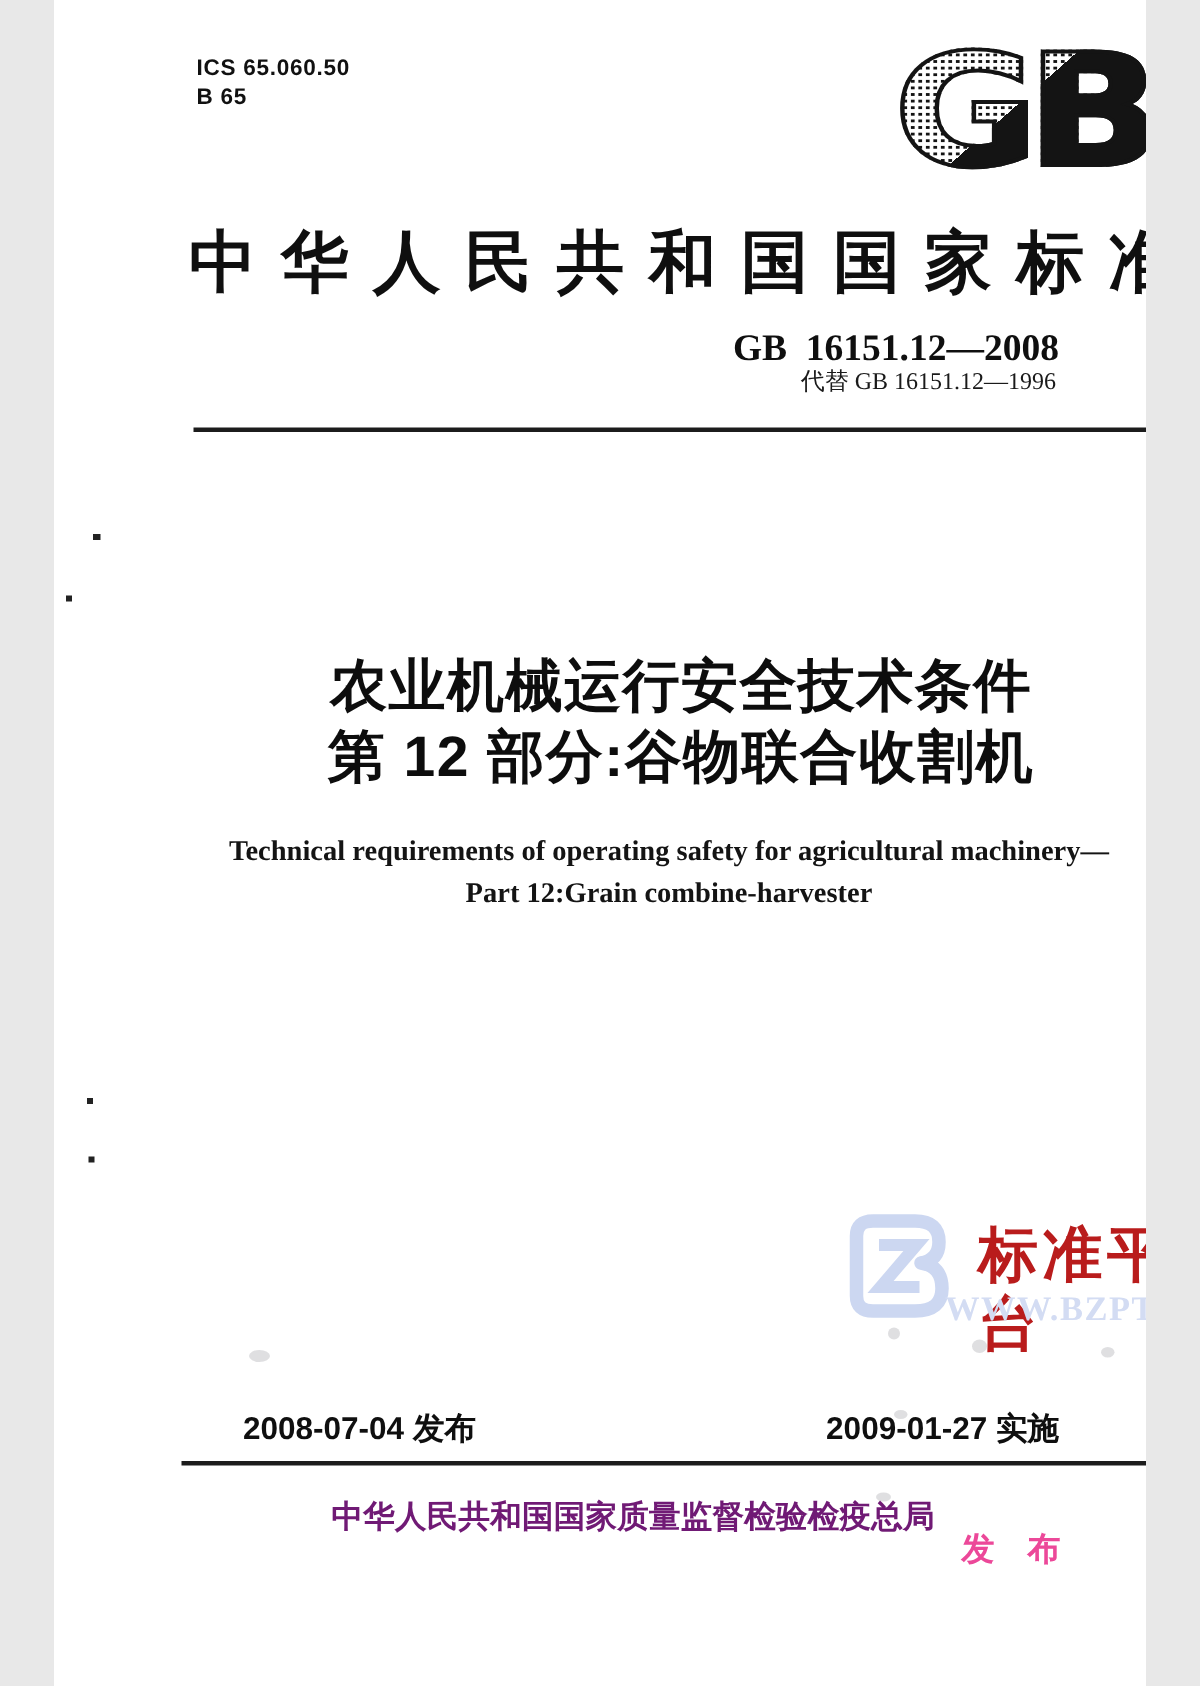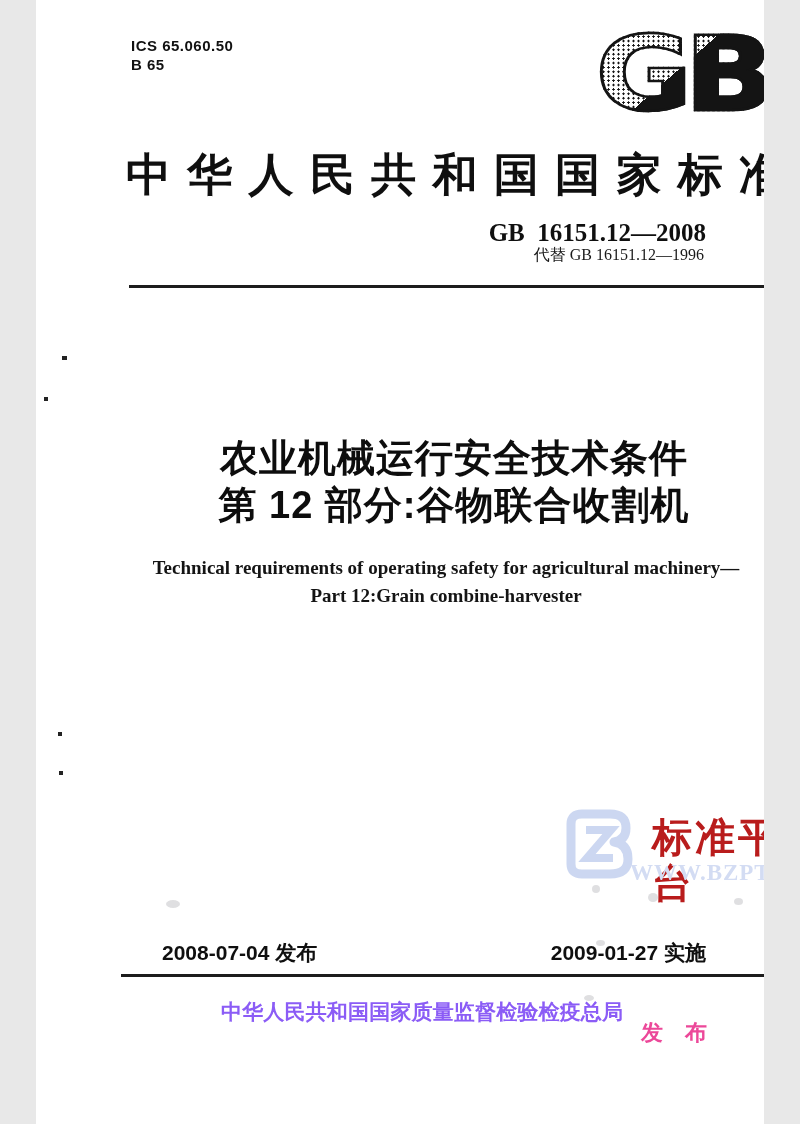--- a/index.html
+++ b/index.html
@@ -94,21 +94,21 @@
     font-size:21px; line-height:24px; color:#0f0f0f; }
   .date.issue { left:87px;margin-left:39px; }
   .date.impl { right:58px; }
   .rule-bottom {
     position:absolute; left:85px; top:974px; width:658px; height:3px;
     background:#1c1c1c;
   }
   .issuer {
     position:absolute; left:185px; top:997px; width:402px;
     font-family:"Liberation Sans", sans-serif; font-weight:bold;
-    font-size:21px; line-height:29px; color:#8b5cf6;
+    font-size:21px; line-height:29px; color:#701a75;
     text-align:justify;
   }
   .issuer .jline { text-align-last:justify; }
   .publish-label {
     position:absolute; left:605px; top:1018px;
     font-family:"Liberation Sans", sans-serif; font-weight:bold;
     font-size:22px; color:#ec4899; white-space:pre;
   }
   
   .speck { position:absolute; background:#222; }

